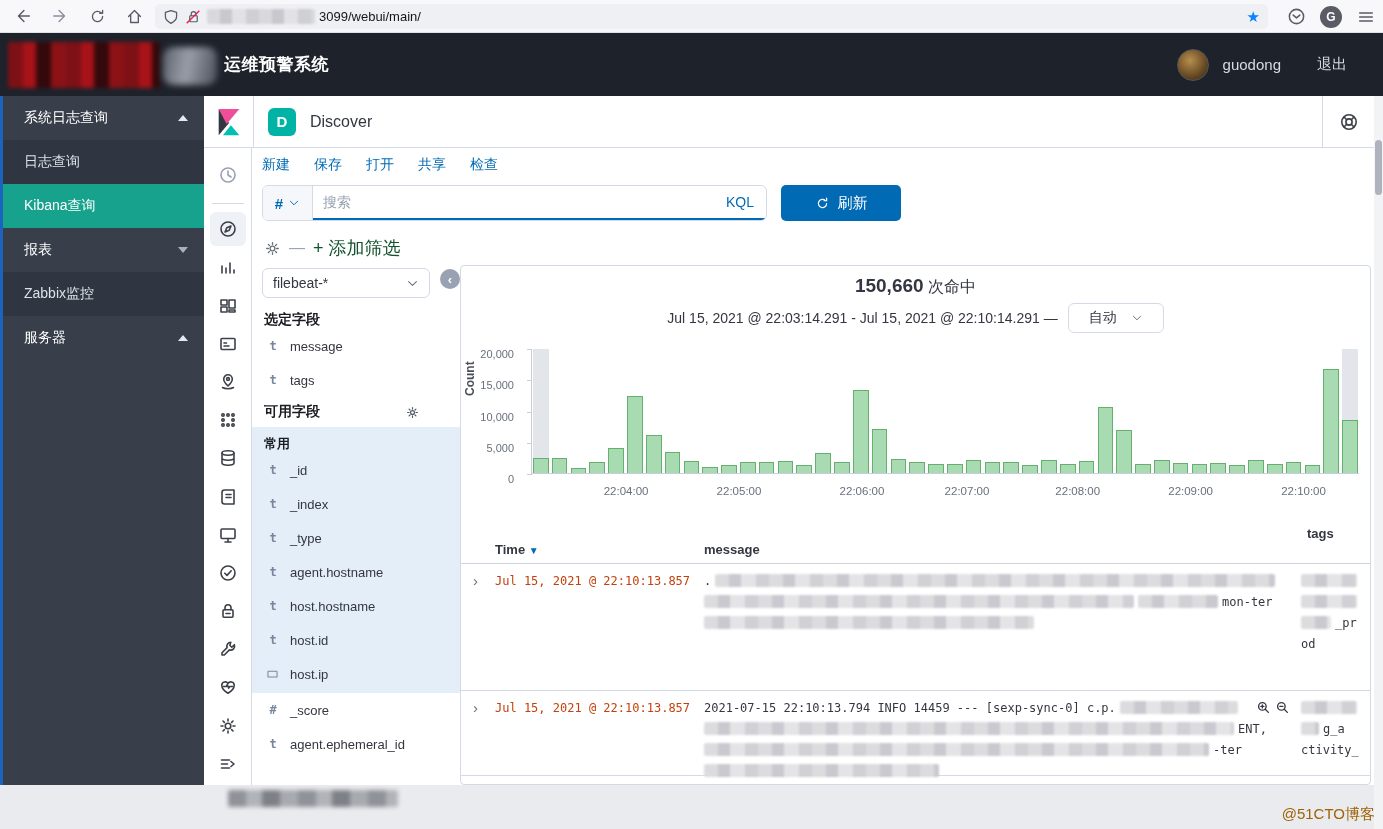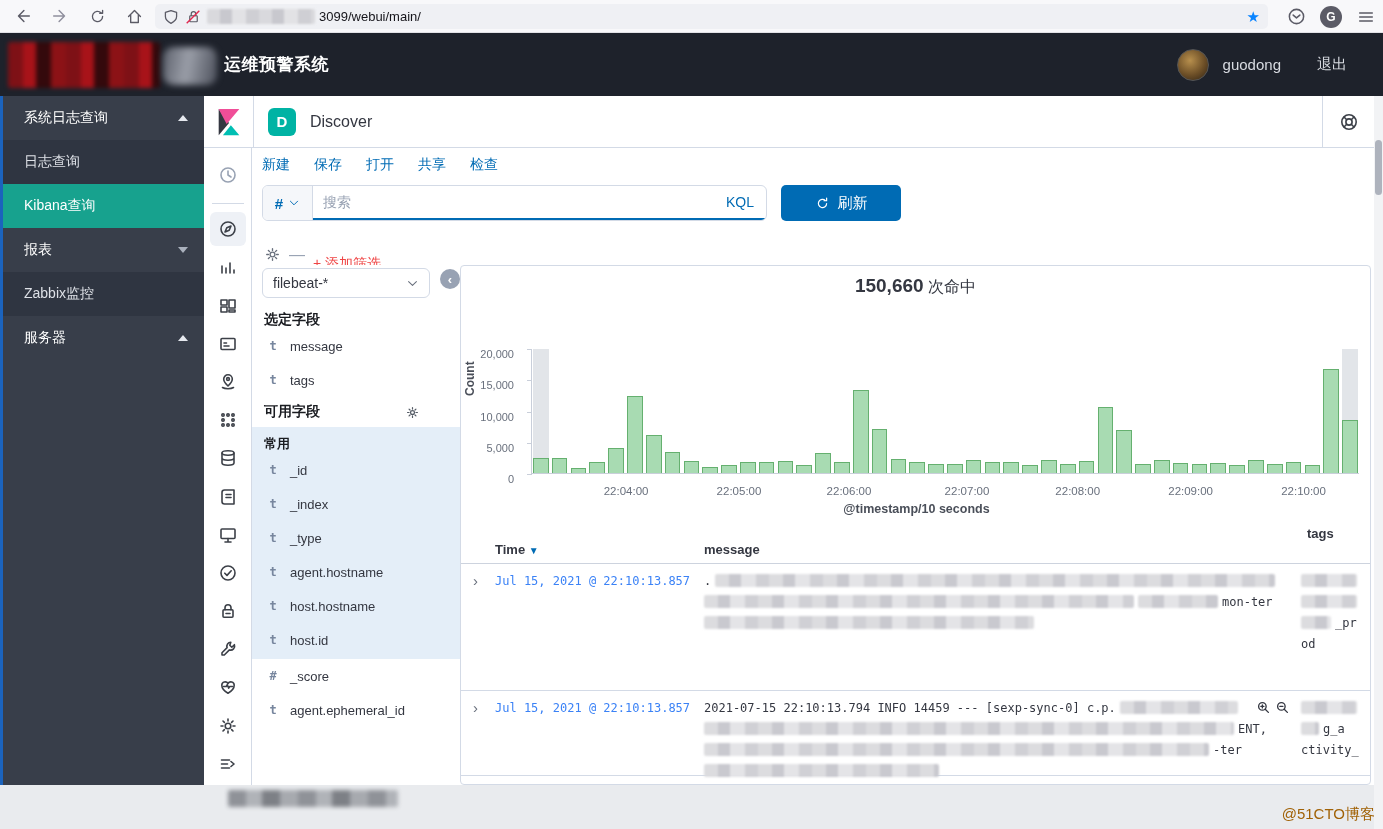--- a/index.html
+++ b/index.html
@@ -66,21 +66,21 @@
   .srch-wrap input{border:0;outline:0;flex:1;font-size:14px;padding:0 8px 0 10px;color:#343741;background:transparent;font-family:inherit;}
   .srch-wrap input::placeholder{color:#98a2b3;}
   .kql{color:#006BB4;font-size:14px;padding-right:12px;}
   .date-ctl{margin-left:7px;width:464px;height:36px;border:1px solid #d3dae6;border-radius:6px;background:#fff;display:flex;align-items:center;}
   .cal-seg{width:54px;height:100%;border-right:1px solid #d3dae6;display:flex;align-items:center;justify-content:center;gap:5px;}
   .date-text{flex:1;display:flex;align-items:center;justify-content:center;gap:12px;font-size:14px;color:#343741;}
   .arrow{color:#69707d;font-size:14px;}
   .refresh-btn{margin-left:14px;width:120px;height:36px;background:#006BB4;border:0;border-radius:5px;color:#fff;font-size:15px;display:flex;align-items:center;justify-content:center;gap:8px;cursor:pointer;font-family:inherit;}
   .filter-row{position:absolute;left:12px;top:88px;display:flex;align-items:center;gap:8px;}
   .dash{color:#98a2b3;}
-  .add-filter{color:#ef4444;font-size:14px;text-decoration:none;margin-top:19px;}
+  .add-filter{color:#14532d;font-size:18px;text-decoration:none;}
 
   
   .fields-panel{position:absolute;left:0;top:117px;width:208px;height:520px;background:#fff;}
   .idx-select{position:absolute;left:10px;top:3px;width:168px;height:30px;border:1px solid #d3dae6;border-radius:6px;background:#fff;display:flex;align-items:center;padding:0 10px;font-size:14px;}
   .idx-select .chev{margin-left:auto;}
   .collapse-circle{position:absolute;left:188px;top:4px;width:20px;height:20px;border-radius:50%;background:#98a2b3;color:#fff;display:flex;align-items:center;justify-content:center;font-size:13px;font-weight:bold;}
   .fld-head{font-size:14px;font-weight:bold;color:#1a1c21;padding:0 0 0 12px;display:flex;align-items:center;}
   .fld-row{height:34px;display:flex;align-items:center;gap:10px;padding-left:14px;font-size:13px;color:#343741;}
   .fld-ico{width:14px;color:#77869e;font-weight:bold;font-size:12px;font-family:"DejaVu Sans Mono",monospace;text-align:center;}
   .pop-block{background:#e4eef8;margin-top:6px;padding:8px 0 2px;}
@@ -102,21 +102,21 @@
   .xlab{position:absolute;top:136px;font-size:11.5px;color:#69707d;transform:translateX(-50%);}
   .x-caption{position:absolute;left:0;width:911px;top:158px;text-align:center;font-size:12.5px;font-weight:bold;color:#4a4f59;}
 
   
   .doc-table{position:absolute;left:0;top:258px;width:911px;}
   .t-head{position:relative;height:40px;border-bottom:1px solid #cdd3de;}
   .th{position:absolute;bottom:6px;font-size:13px;font-weight:bold;color:#343741;}
   .sort-arrow{color:#006BB4;font-size:10px;}
   .t-row{position:relative;border-bottom:1px solid #d3dae6;}
   .expander{position:absolute;left:12px;top:8px;color:#69707d;font-size:15px;}
-  .cell-time{position:absolute;left:34px;top:10px;font-family:"DejaVu Sans Mono",monospace;font-size:12px;color:#3b82f6;white-space:nowrap;}
+  .cell-time{position:absolute;left:34px;top:10px;font-family:"DejaVu Sans Mono",monospace;font-size:12px;color:#c2410c;white-space:nowrap;}
   .cell-msg{position:absolute;left:243px;top:6px;width:592px;}
   .cell-tags{position:absolute;left:840px;top:6px;width:64px;}
   .line{display:flex;align-items:center;gap:4px;height:21px;}
   .mono{font-family:"DejaVu Sans Mono",monospace;font-size:12px;color:#343741;white-space:nowrap;}
   .blob{height:13px;border-radius:2px;background-image:repeating-linear-gradient(90deg,#dcdcdf 0 14px,#c9c9cf 14px 26px,#e4e4e7 26px 41px,#d0d0d5 41px 54px);filter:blur(1.2px);}
   .zoom-icons{position:absolute;right:6px;top:3px;display:flex;gap:4px;}
 
   
   .bottom-strip{position:absolute;left:0;top:785px;width:1383px;height:44px;background:#e9ebee;}
   .strip-blob{position:absolute;left:228px;top:5px;width:170px;height:17px;border-radius:2px;filter:blur(2px);
@@ -445,39 +445,56 @@
                   <span>agent.hostname</span>
                 </div>
                 <div class="fld-row">
                   <span class="fld-ico"><span style="color:#77869e;font-weight:bold;">t</span></span>
                   <span>host.hostname</span>
                 </div>
                 <div class="fld-row">
                   <span class="fld-ico"><span style="color:#77869e;font-weight:bold;">t</span></span>
                   <span>host.id</span>
                 </div>
+                <div class="fld-row">
+                  <span class="fld-ico">
+                    <svg class="ico" width="13" height="13" viewBox="0 0 20 20" style="stroke:#77869e">
+                      <rect x="3" y="5" width="14" height="9" rx="1"></rect>
+                    </svg>
+                  </span>
+                  <span>host.ip</span>
+                </div>
               </div>
           </div>
           <div id="fld-more">
               <div class="fld-row">
                 <span class="fld-ico"><span style="color:#77869e;font-weight:bold;">#</span></span>
                 <span>_score</span>
               </div>
               <div class="fld-row">
                 <span class="fld-ico"><span style="color:#77869e;font-weight:bold;">t</span></span>
                 <span>agent.ephemeral_id</span>
               </div>
             </div>
         </div>
       </div>
 
       <div class="discover-panel">
         <div class="hits-line">
           <span class="hits-num">150,660</span>
           <span>次命中</span>
+        </div>
+        <div class="sub-line">
+          <span>Jul 15, 2021 @ 22:03:14.291 - Jul 15, 2021 @ 22:10:14.291 —</span>
+          <div class="int-select">
+            <span>自动</span>
+            <svg class="ico" width="12" height="12" viewBox="0 0 20 20" style="stroke:#69707d">
+                <path d="M4 7l6 6 6-6"></path>
+              </svg>
+          </div>
         </div>
 
         <div class="chart-wrap">
           <div class="count-lab">Count</div>
           <div class="plot" id="plot">
               <div class="partial-bg" style="left: 1px; width: 15.8182px;"></div>
               <div class="partial-bg" style="left: 810.182px; width: 15.8182px;"></div>
               <div class="bar" title="2400" style="left: 1px; width: 15.6182px; height: 15px;"></div>
               <div class="bar" title="2400" style="left: 19.8182px; width: 15.6182px; height: 15px;"></div>
               <div class="bar" title="800" style="left: 38.6364px; width: 15.6182px; height: 5px;"></div>
@@ -527,27 +544,26 @@
               <div class="ylab" style="top: 92.75px;">5,000</div>
               <div class="ytick" style="top: 93.75px;"></div>
               <div class="ylab" style="top: 61.5px;">10,000</div>
               <div class="ytick" style="top: 62.5px;"></div>
               <div class="ylab" style="top: 30.25px;">15,000</div>
               <div class="ytick" style="top: 31.25px;"></div>
               <div class="ylab" style="top: -1px;">20,000</div>
               <div class="ytick" style="top: 0px;"></div>
               <div class="xlab" style="left: 94.0909px;">22:04:00</div>
               <div class="xlab" style="left: 207px;">22:05:00</div>
-              <div class="xlab" style="left: 317px;">22:06:00</div>
+              <div class="xlab" style="left: 330px;">22:06:00</div>
               <div class="xlab" style="left: 435px;">22:07:00</div>
               <div class="xlab" style="left: 545.727px;">22:08:00</div>
               <div class="xlab" style="left: 658.636px;">22:09:00</div>
               <div class="xlab" style="left: 771.545px;">22:10:00</div>
             </div>
-          <div class="x-caption">@timestamp/10 seconds</div>
         </div>
 
         <div class="doc-table">
           <div class="t-head">
             <span class="th" style="left:34px;"><span>Time</span> <span class="sort-arrow">▼</span></span>
             <span class="th" style="left:243px;">message</span>
             <span class="th" style="left:846px;bottom:22px;">tags</span>
           </div>
           <div id="t-rows">
               <div class="t-row" style="height: 127px;">

